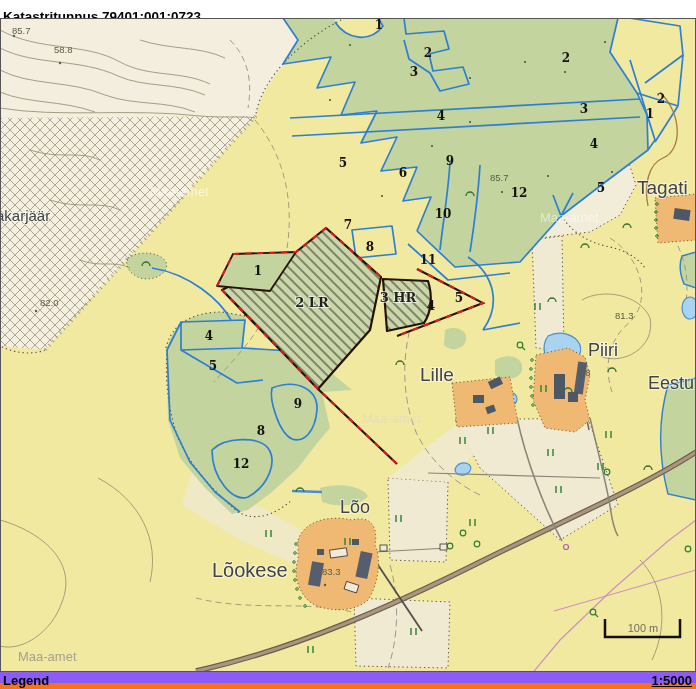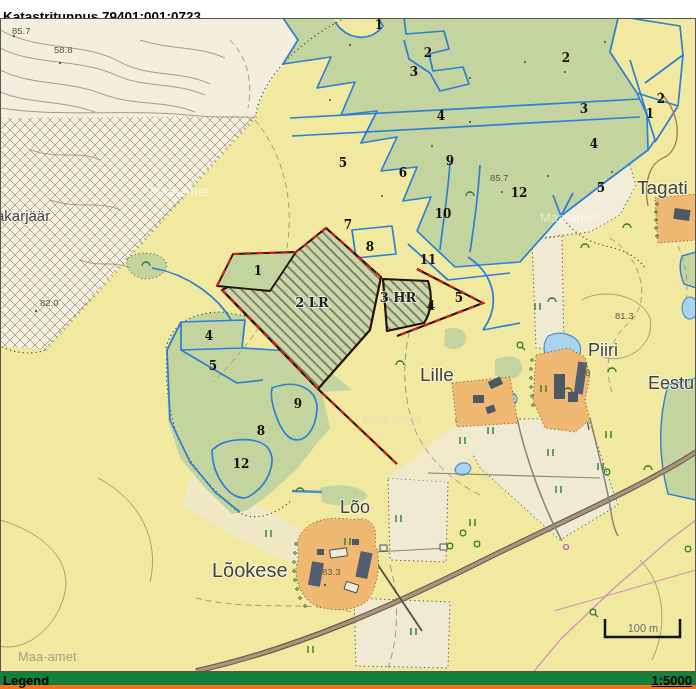--- a/index.html
+++ b/index.html
@@ -1,20 +1,20 @@
 <!DOCTYPE html>
 <html><head>
 <meta charset="utf-8">
 <style>
   html,body{margin:0;padding:0;background:#fff;}
   body{width:696px;height:689px;font-family:"Liberation Sans",sans-serif;position:relative;overflow:hidden;}
   .hdr{position:absolute;left:0;top:8px;width:696px;height:22px;background:#fff;}
   .hdr .t{position:absolute;left:3px;top:1px;font-size:13.5px;font-weight:bold;color:#000;}
   .mapwrap{position:absolute;left:0;top:18px;width:696px;height:654px;}
-  .ftr{position:absolute;left:0;top:672px;width:696px;height:17px;background:#15803d;border-bottom:4px solid #f97316;box-sizing:border-box;}
+  .ftr{position:absolute;left:0;top:672px;width:696px;height:17px;background:#8b5cf6;border-bottom:6px solid #f97316;box-sizing:border-box;}
   .ftr .lg{position:absolute;left:3px;top:1px;font-size:13px;font-weight:bold;color:#000;}
   .ftr .sc{position:absolute;right:4px;top:1px;font-size:13px;font-weight:bold;color:#000;text-decoration:underline;}
   svg{display:block;}
   text{font-family:"Liberation Sans",sans-serif;}
   .num{font-family:"DejaVu Serif",serif;font-weight:bold;font-size:12px;fill:#15120e;text-anchor:middle;}
   .plbl{font-family:"DejaVu Serif",serif;font-weight:bold;font-size:13px;fill:#23201a;text-anchor:middle;paint-order:stroke;stroke:rgba(255,255,255,.65);stroke-width:2px;}
   .pn{fill:#3f4446;paint-order:stroke;stroke:rgba(255,255,255,.55);stroke-width:2px;}
   .elev{font-size:9.5px;fill:#5c5c46;}
   .wm{font-size:13px;}
 </style>

